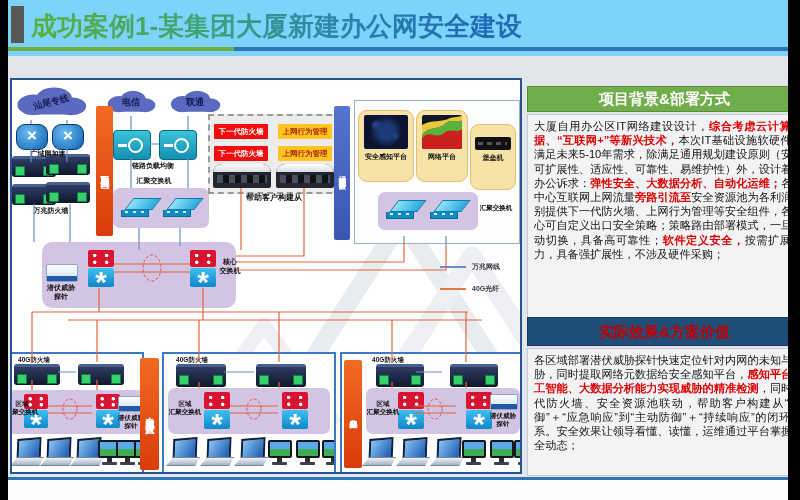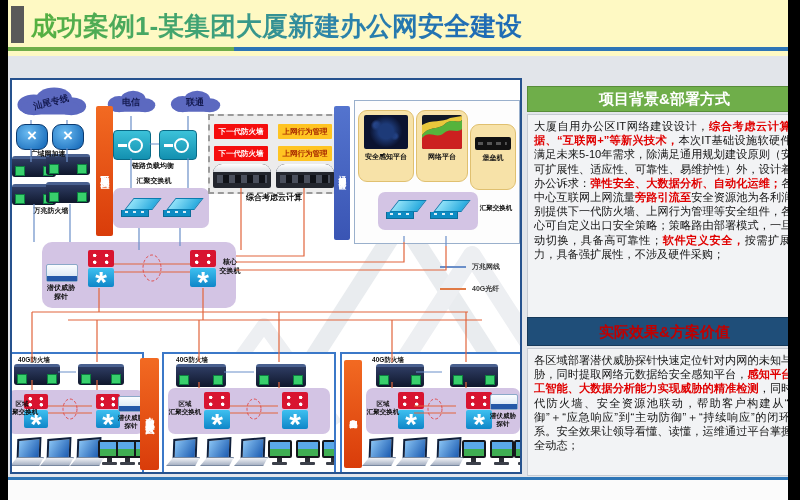--- a/index.html
+++ b/index.html
@@ -1,16 +1,16 @@
 <!DOCTYPE html>
 <html><head>
 <meta charset="utf-8">
 <style>
   html,body{margin:0;padding:0;background:#000;}
-  .stage{position:relative;width:800px;height:500px;overflow:hidden;background:#fef9c3;
+  .stage{position:relative;width:800px;height:500px;overflow:hidden;background:#7dd3fc;
          font-family:"Liberation Sans","DejaVu Sans",sans-serif;}
   
   .strip-main{position:absolute;left:0;top:56px;width:800px;height:421px;background:#e2e5ea;}
   .rule-bottom{position:absolute;left:8px;top:477px;width:780px;height:3px;background:#2e75b6;}
   .strip-footer{position:absolute;left:0;top:480px;width:800px;height:20px;background:#fbfbfb;}
   .bar{position:absolute;top:0;height:500px;background:#000;z-index:50;}
   .barL{left:0;width:8px;} .barR{left:788px;width:12px;}
   
   .title-tab{position:absolute;left:11px;top:6px;width:13px;height:37px;background:#595959;}
   .page-title{position:absolute;left:31px;top:9px;font-size:26px;font-weight:bold;letter-spacing:0;
@@ -193,21 +193,21 @@
         <i class="swf"></i>
       </div>
 
     <div class="dashedbox" style="left:196px;top:34px;width:130px;height:76px;"></div>
     <div class="badge bR" style="left:202px;top:44px;width:54px;height:15px;">下一代防火墙</div>
     <div class="badge bY" style="left:266px;top:44px;width:54px;height:15px;">上网行为管理</div>
     <div class="badge bR" style="left:202px;top:66px;width:54px;height:15px;">下一代防火墙</div>
     <div class="badge bY" style="left:266px;top:66px;width:54px;height:15px;">上网行为管理</div>
     <div class="srv" style="left:201px;top:84px;width:58px;height:24px;"></div>
     <div class="srv" style="left:264px;top:84px;width:58px;height:24px;"></div>
-    <div class="lbl" style="left:212px;top:113px;width:100px;font-size:8px;">综合考虑云计算</div>
+    <div class="lbl" style="left:212px;top:113px;width:100px;font-size:8px;">帮助客户构建从</div>
 
     <div class="banner bnB" style="left:322px;top:26px;width:16px;height:134px;font-size:7.5px;">运维管理服务器区</div>
     <div class="ombox" style="left:342px;top:20px;width:164px;height:142px;"></div>
     <div class="card" style="left:346px;top:30px;width:54px;height:66px;">
       <div class="screen-dark"></div>
       <div class="cap">安全感知平台</div>
     </div>
     <div class="card" style="left:404px;top:30px;width:50px;height:66px;">
       <svg width="40" height="34" viewBox="0 0 40 34" style="border-radius:2px;background:#101826;">
         <path d="M0,34 L0,20 C8,12 14,24 22,16 C30,9 35,17 40,11 L40,34 Z" fill="#cc2020"></path>

